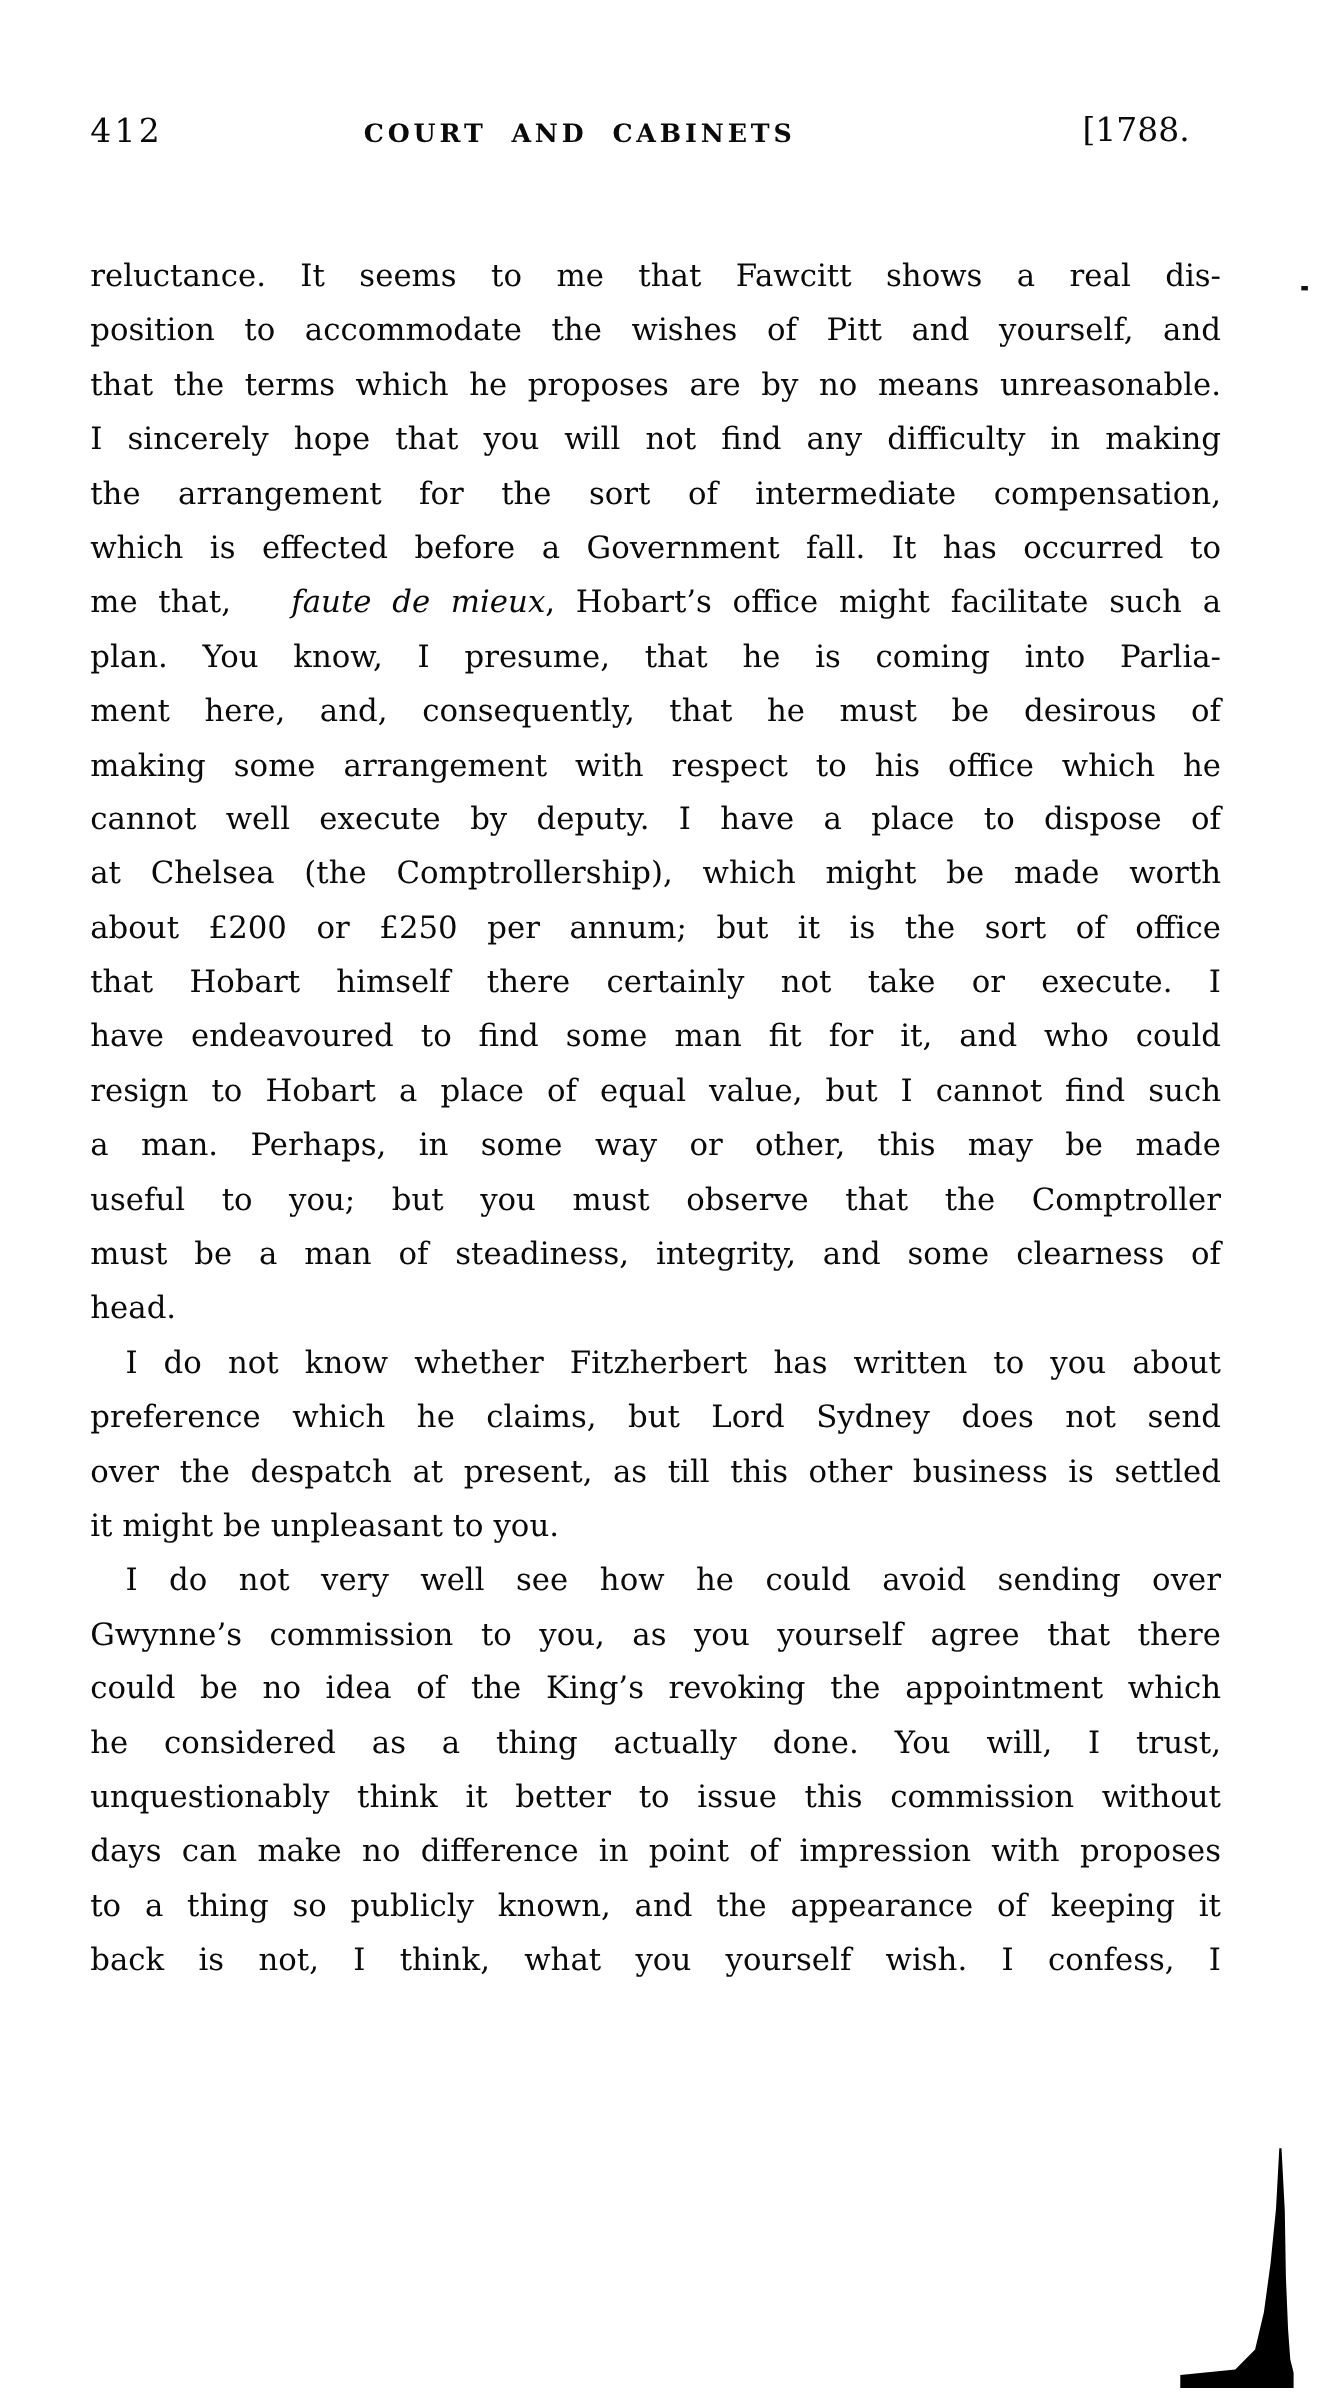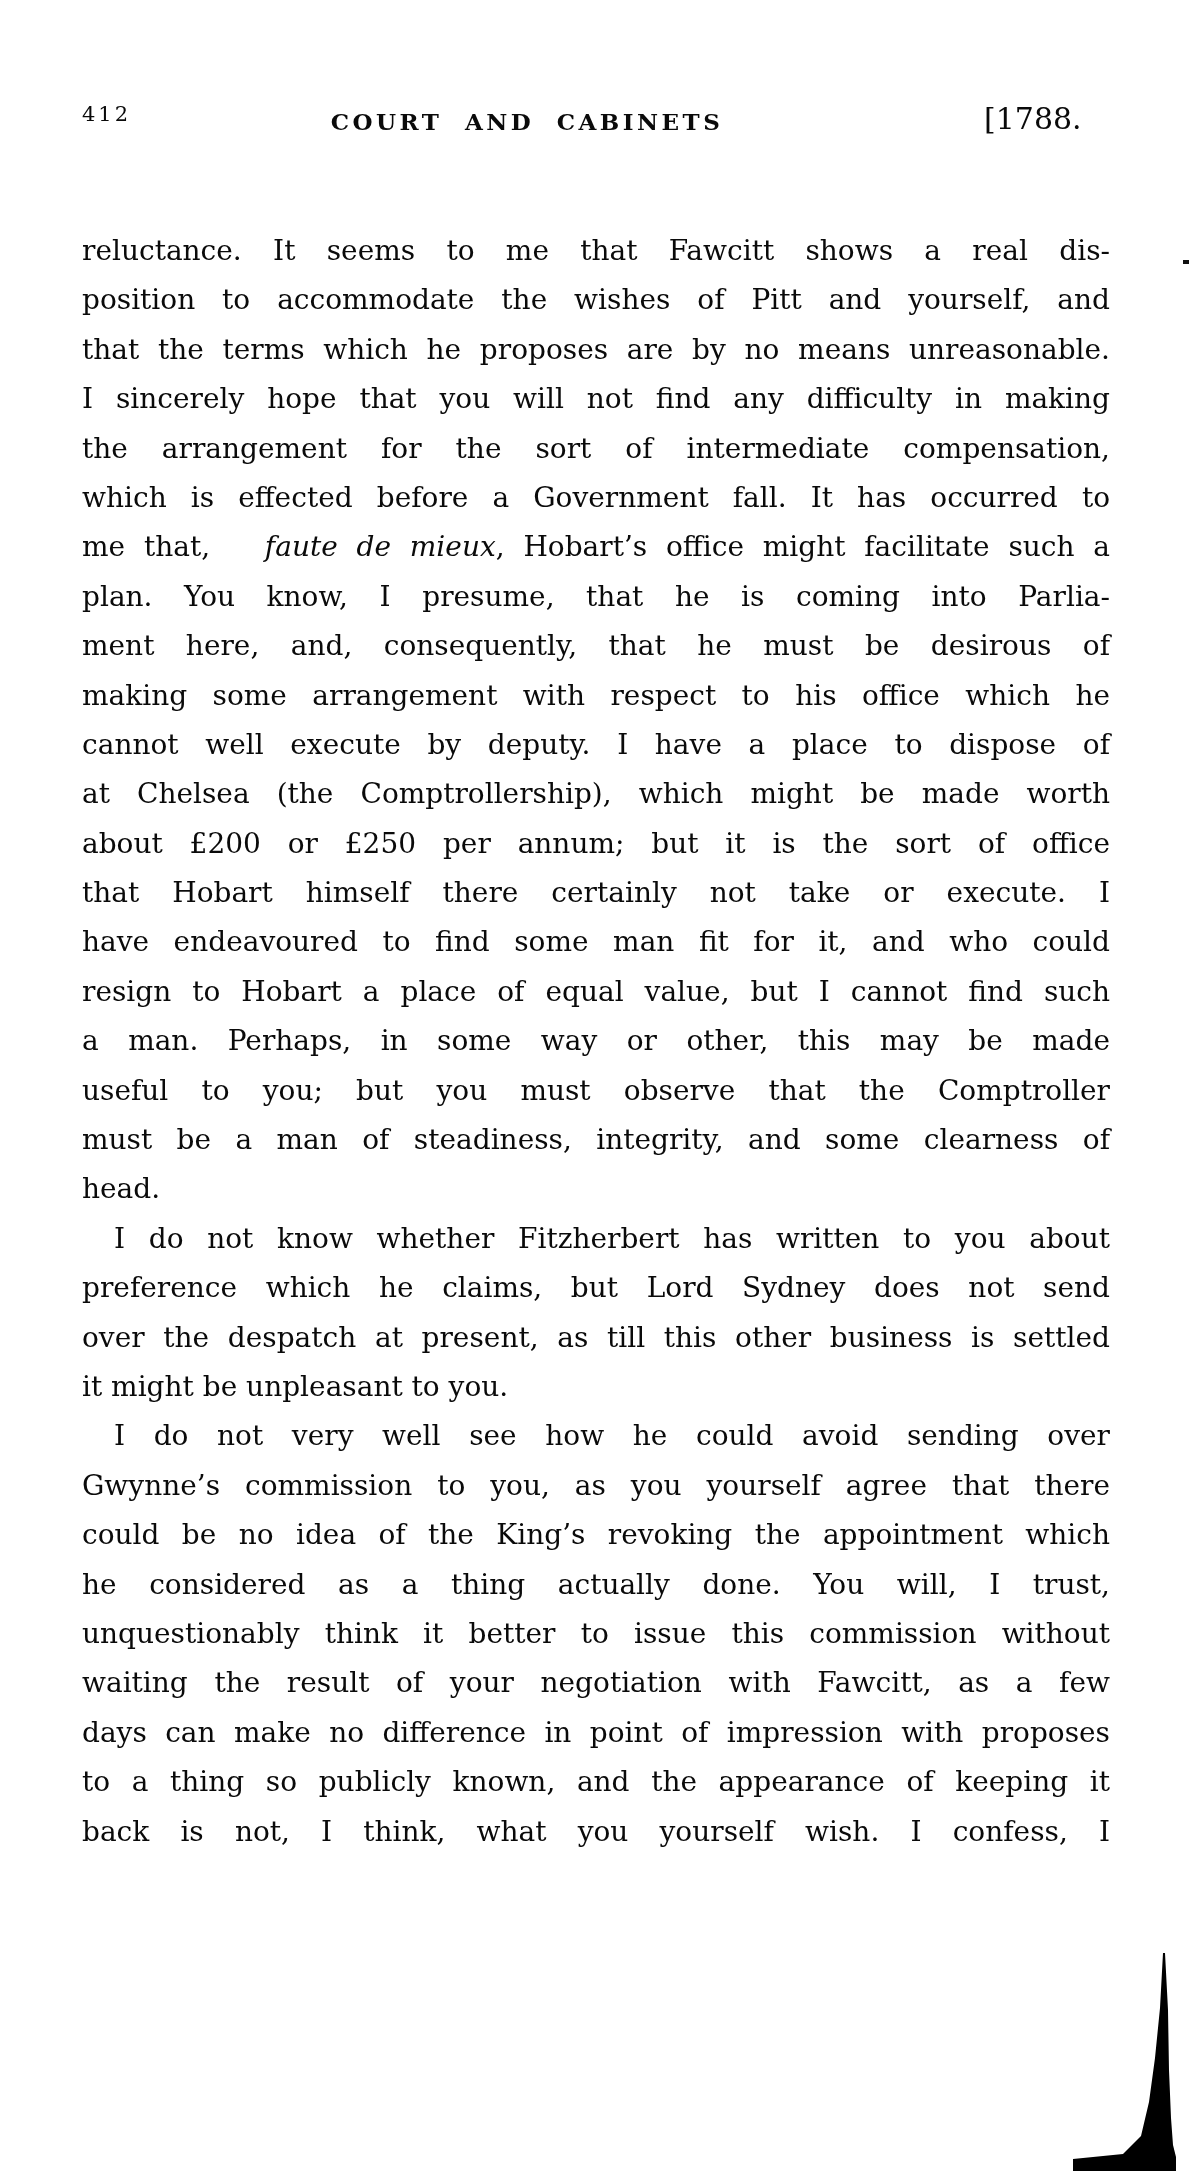--- a/index.html
+++ b/index.html
@@ -9,21 +9,21 @@
     height:2175px;
     background:#ffffff;
     overflow:hidden;
     font-family:"DejaVu Serif","Liberation Serif",serif;
     color:#0a0a0a;
   }
   
   .hdr-pagenum{
     position:absolute;
     left:82px; top:102px;
-    font-size:21px;
+    font-size:30px;
     letter-spacing:3px;
   }
   .hdr-title{
     position:absolute;
     left:0; top:108px;
     width:1054px;
     text-align:center;
     font-size:23px;
     font-weight:bold;
     letter-spacing:3.5px;
@@ -100,21 +100,20 @@
       <div class="line para-end"><span>head.</span></div>
       <div class="line indent"><span>I do not know whether Fitzherbert has written to you about</span></div>
       <div class="line"><span>preference which he claims, but Lord Sydney does not send</span></div>
       <div class="line"><span>over the despatch at present, as till this other business is settled</span></div>
       <div class="line para-end"><span>it might be unpleasant to you.</span></div>
       <div class="line indent"><span>I do not very well see how he could avoid sending over</span></div>
       <div class="line"><span>Gwynne’s commission to you, as you yourself agree that there</span></div>
       <div class="line"><span>could be no idea of the King’s revoking the appointment which</span></div>
       <div class="line"><span>he considered as a thing actually done. You will, I trust,</span></div>
       <div class="line"><span>unquestionably think it better to issue this commission without</span></div>
-      <div class="line"><span>waiting the result of your negotiation with Fawcitt, as a few</span></div>
       <div class="line"><span>days can make no difference in point of impression with proposes</span></div>
       <div class="line"><span>to a thing so publicly known, and the appearance of keeping it</span></div>
       <div class="line"><span>back is not, I think, what you yourself wish. I confess, I</span></div>
     </div>
 
   <svg class="ink-blotch" viewBox="0 0 115 225" xmlns="http://www.w3.org/2000/svg">
     <polygon fill="#000000" points="100,3 103,60 104,120 106,168 108,195 111,207 111,221 8,221 8,209 58,204 76,186 84,152 90,108 95,58 98,3"></polygon>
   </svg>
 
   <div class="speck"></div>

